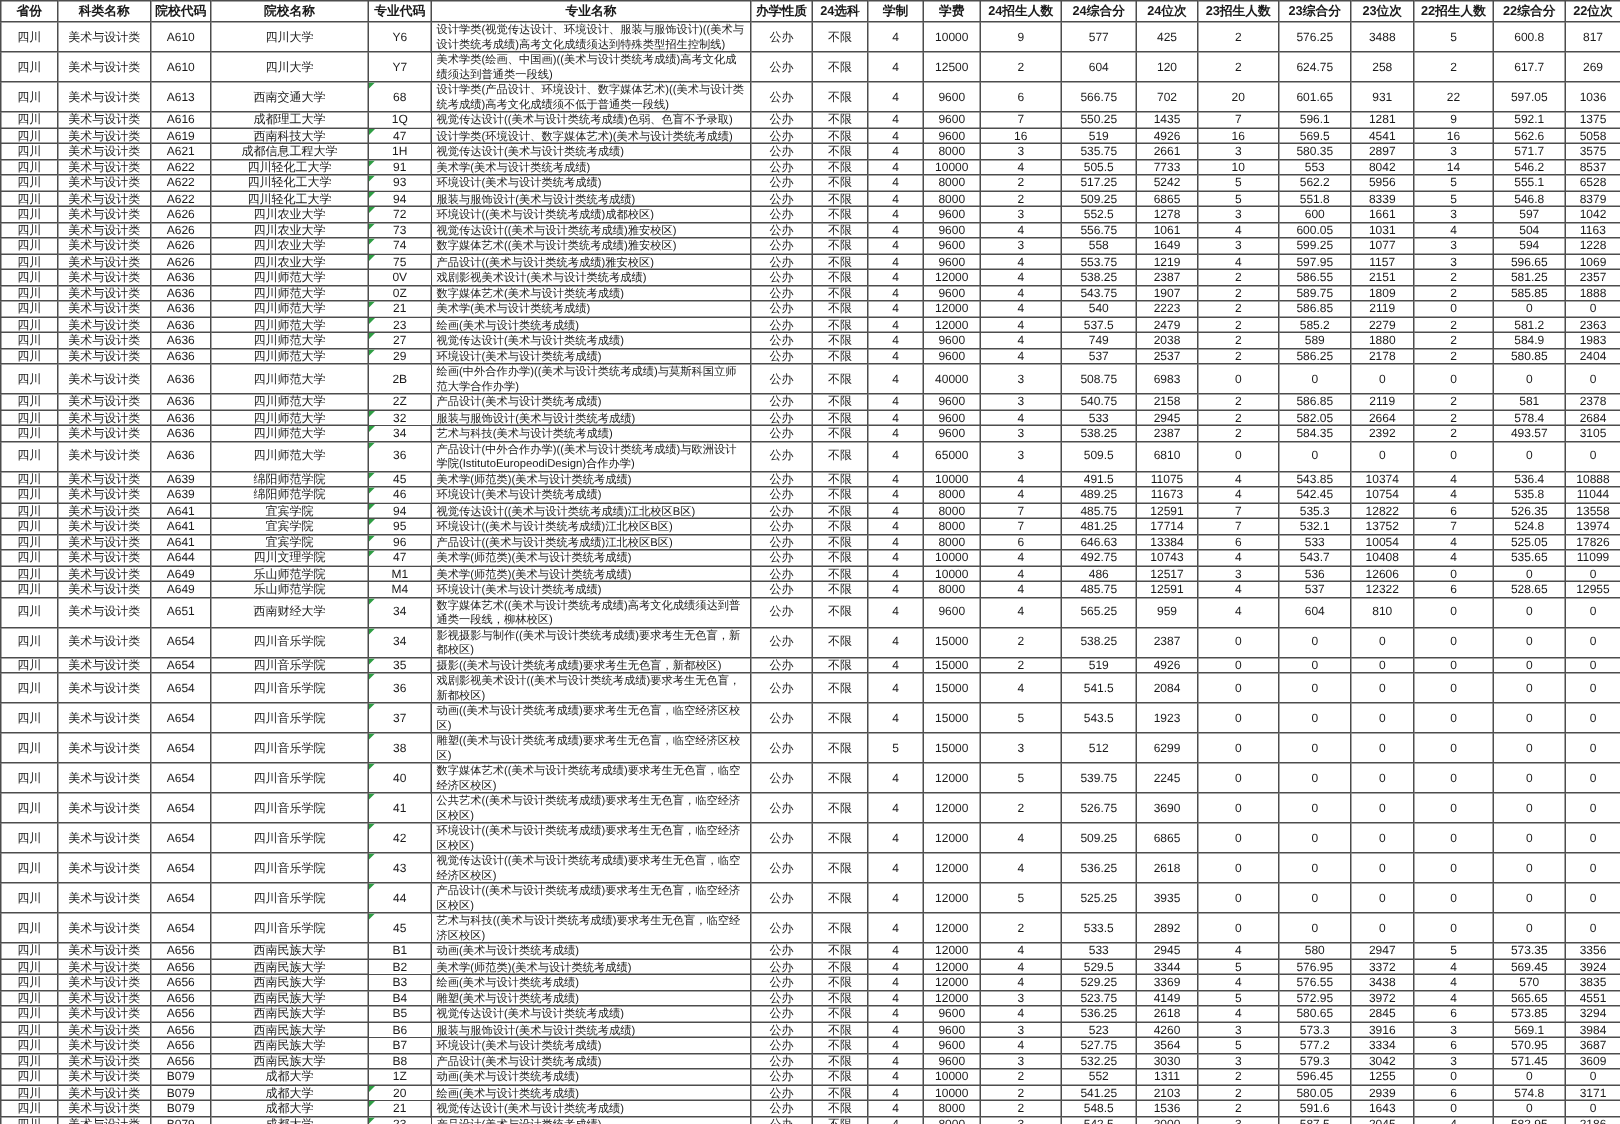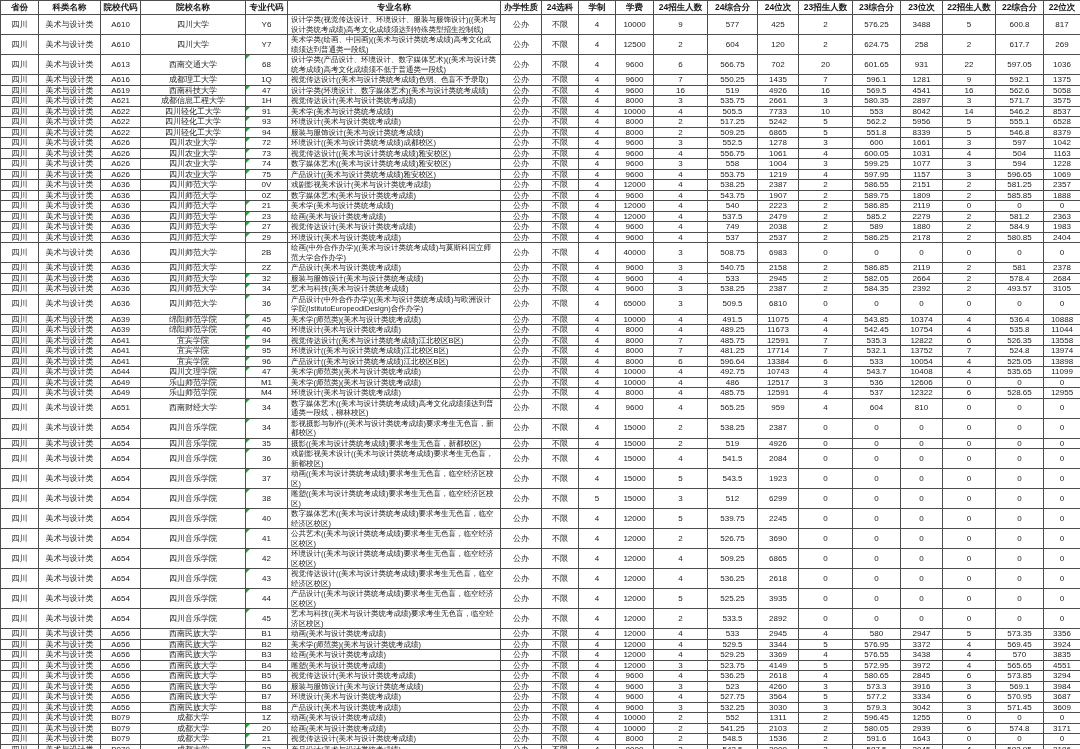--- a/index.html
+++ b/index.html
@@ -304,21 +304,21 @@
           <td>A626</td>
           <td>四川农业大学</td>
           <td class="code-col"><span class="corner" style="border-top-color: rgb(47, 158, 68);"></span>74</td>
           <td class="name-col">数字媒体艺术((美术与设计类统考成绩)雅安校区)</td>
           <td>公办</td>
           <td>不限</td>
           <td>4</td>
           <td>9600</td>
           <td>3</td>
           <td>558</td>
-          <td>1004</td>
+          <td>1649</td>
           <td>3</td>
           <td>599.25</td>
           <td>1077</td>
           <td>3</td>
           <td>594</td>
           <td>1228</td>
         </tr>
         <tr>
           <td>四川</td>
           <td>美术与设计类</td>
@@ -660,28 +660,28 @@
           <td>美术与设计类</td>
           <td>A641</td>
           <td>宜宾学院</td>
           <td class="code-col"><span class="corner" style="border-top-color: rgb(47, 158, 68);"></span>96</td>
           <td class="name-col">产品设计((美术与设计类统考成绩)江北校区B区)</td>
           <td>公办</td>
           <td>不限</td>
           <td>4</td>
           <td>8000</td>
           <td>6</td>
-          <td>596.64</td>
+          <td>646.63</td>
           <td>13384</td>
           <td>6</td>
           <td>533</td>
           <td>10054</td>
           <td>4</td>
           <td>525.05</td>
-          <td>13898</td>
+          <td>17826</td>
         </tr>
         <tr>
           <td>四川</td>
           <td>美术与设计类</td>
           <td>A644</td>
           <td>四川文理学院</td>
           <td class="code-col"><span class="corner" style="border-top-color: rgb(47, 158, 68);"></span>47</td>
           <td class="name-col">美术学(师范类)(美术与设计类统考成绩)</td>
           <td>公办</td>
           <td>不限</td>

